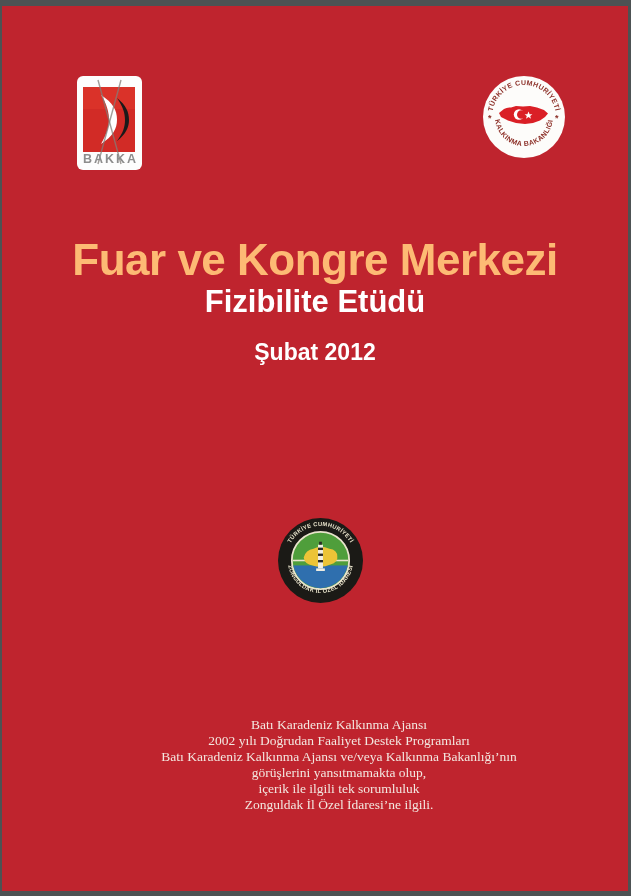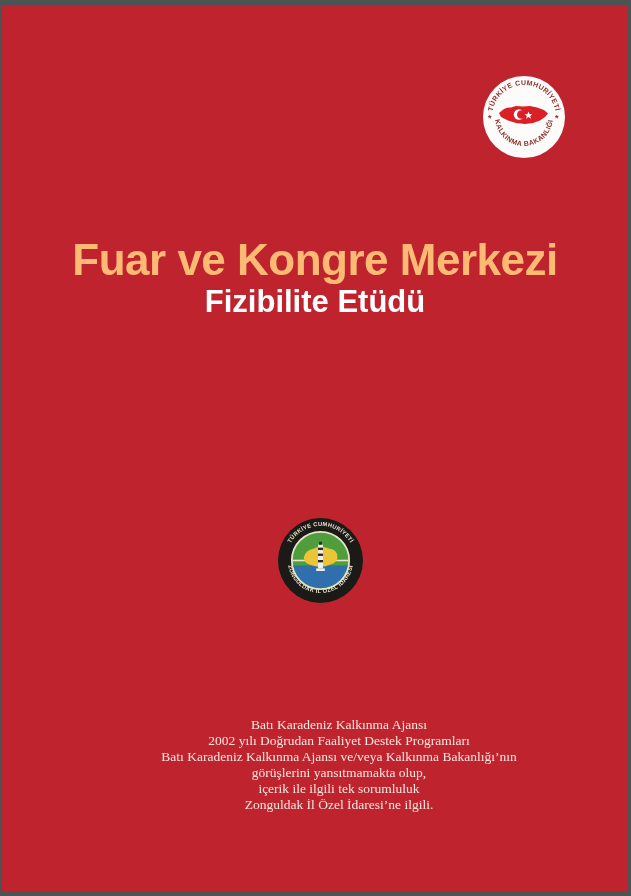--- a/index.html
+++ b/index.html
@@ -29,20 +29,31 @@
   
   .disclaimer{position:absolute;left:0;width:626px;top:711px;text-align:center;
     color:#f3e7e0;font-family:"Liberation Serif",serif;font-size:13.5px;line-height:16px;padding-left:24px;}
 </style>
 </head>
 <body>
 
 <div class="stage">
   <div class="page">
 
+    <div class="bakka-card">
+      <svg width="65" height="94" viewBox="0 0 65 94">
+        <rect x="6" y="11" width="52" height="65" fill="#d22b26"></rect>
+        <rect x="6" y="11" width="52" height="22" fill="#e0382c" opacity="0.55"></rect>
+        <path d="M 24,19 C 36,27 40,34 40,43.5 C 40,53 36,60 24,68 C 30,58 32,50 32,43.5 C 32,37 30,28 24,19 Z" fill="#ffffff"></path>
+        <path d="M 40,22 C 46,31 48,37 48,44 C 48,51 46,57 40,65 C 49,58 52,51 52,44 C 52,36 49,29 40,22 Z" fill="#1a1a1a"></path>
+        <line x1="21" y1="4" x2="44" y2="88" stroke="rgba(130,125,120,0.75)" stroke-width="1.4"></line>
+        <line x1="44" y1="4" x2="21" y2="88" stroke="rgba(130,125,120,0.75)" stroke-width="1.4"></line>
+      </svg>
+      <div class="bakka-label">BAKKA</div>
+    </div>
 
     <div class="ministry-seal">
       <svg width="82" height="82" viewBox="0 0 82 82">
         <defs>
           <path id="m-top" d="M 9,41 A 32,32 0 0 1 73,41"></path>
           <path id="m-bot" d="M 12,41 A 29,29 0 0 0 70,41"></path>
         </defs>
         <circle cx="41" cy="41" r="41" fill="#fdfcfa"></circle>
         <text font-size="7" font-weight="bold" fill="#8c2f27" letter-spacing="0.4">
           <textPath href="#m-top" startOffset="50%" text-anchor="middle">TÜRKİYE CUMHURİYETİ</textPath>
@@ -56,20 +67,21 @@
           <path d="M 16,37 L 21,33 Q 24,31 28,31.5 L 33,30 L 40,30.5 L 47,30 L 54,31.5 L 61,34 L 65,37.5 L 62,41 L 57,44.5 L 50,47 L 42,48 L 33,47 L 25,44.5 L 18,41 Z" fill="#da1f26"></path>
           <circle cx="36" cy="38.5" r="5.2" fill="#ffffff"></circle>
           <circle cx="38.3" cy="38.5" r="4.3" fill="#da1f26"></circle>
           <path d="M 45.5,35.5 L 46.6,38.2 L 49.4,38.3 L 47.2,40 L 48,42.7 L 45.5,41.1 L 43,42.7 L 43.8,40 L 41.6,38.3 L 44.4,38.2 Z" fill="#ffffff"></path>
         </g>
       </svg>
     </div>
 
     <div class="title-main">Fuar ve Kongre Merkezi</div>
     <div class="title-sub">Fizibilite Etüdü</div>
+    <div class="title-date">Şubat 2012</div>
 
     <div class="province-seal">
       <svg width="85" height="85" viewBox="0 0 86 86">
         <defs>
           <path id="z-top" d="M 8,43 A 35,35 0 0 1 78,43"></path>
           <path id="z-bot" d="M 10,43 A 33,33 0 0 0 76,43"></path>
           <clipPath id="z-clip">
               <circle cx="43" cy="43" r="28"></circle>
             </clipPath>
         </defs>

